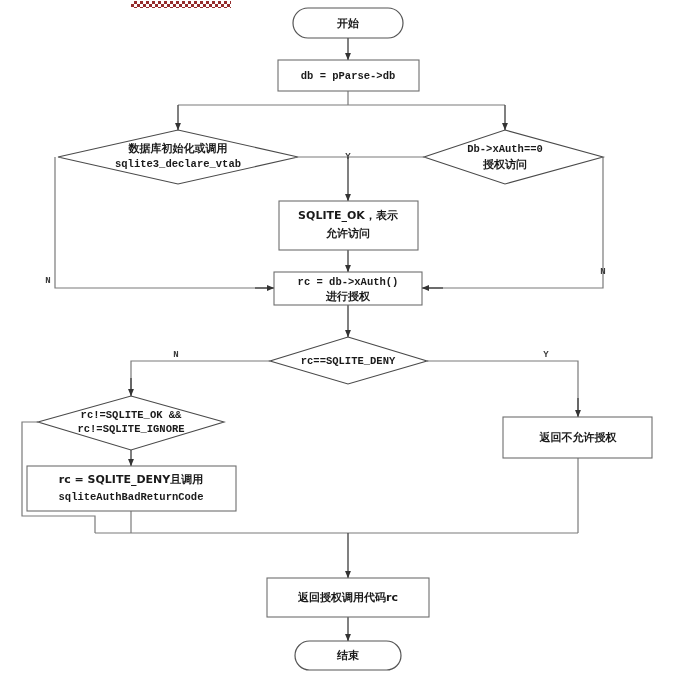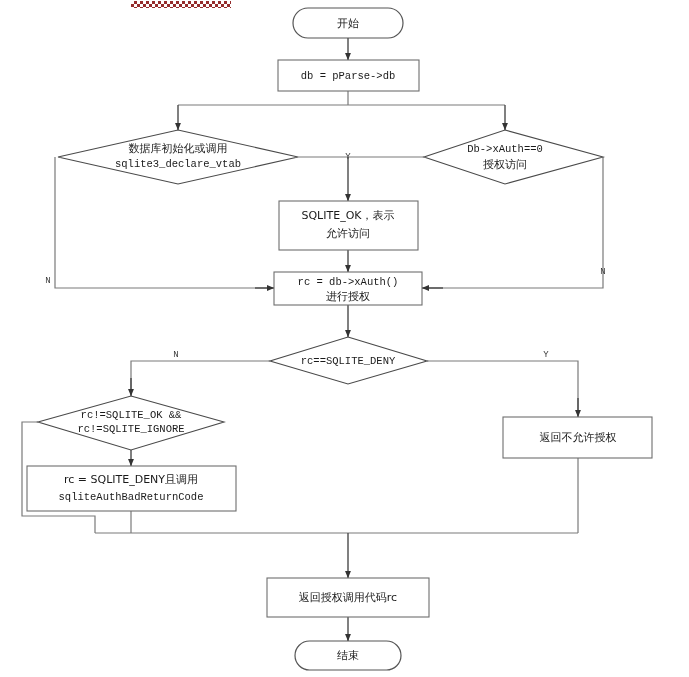--- a/index.html
+++ b/index.html
@@ -9,20 +9,21 @@
   }
   body {
     font-family: "Liberation Sans", sans-serif;
   }
   #canvas {
     position: relative;
     width: 689px;
     height: 677px;
     background: #ffffff;
     overflow: hidden;
+    font-weight: bold;
   }
   #flow-svg {
     position: absolute;
     left: 0;
     top: 0;
     width: 689px;
     height: 677px;
   }
   .node-text {
     font-family: "Liberation Mono", monospace;

